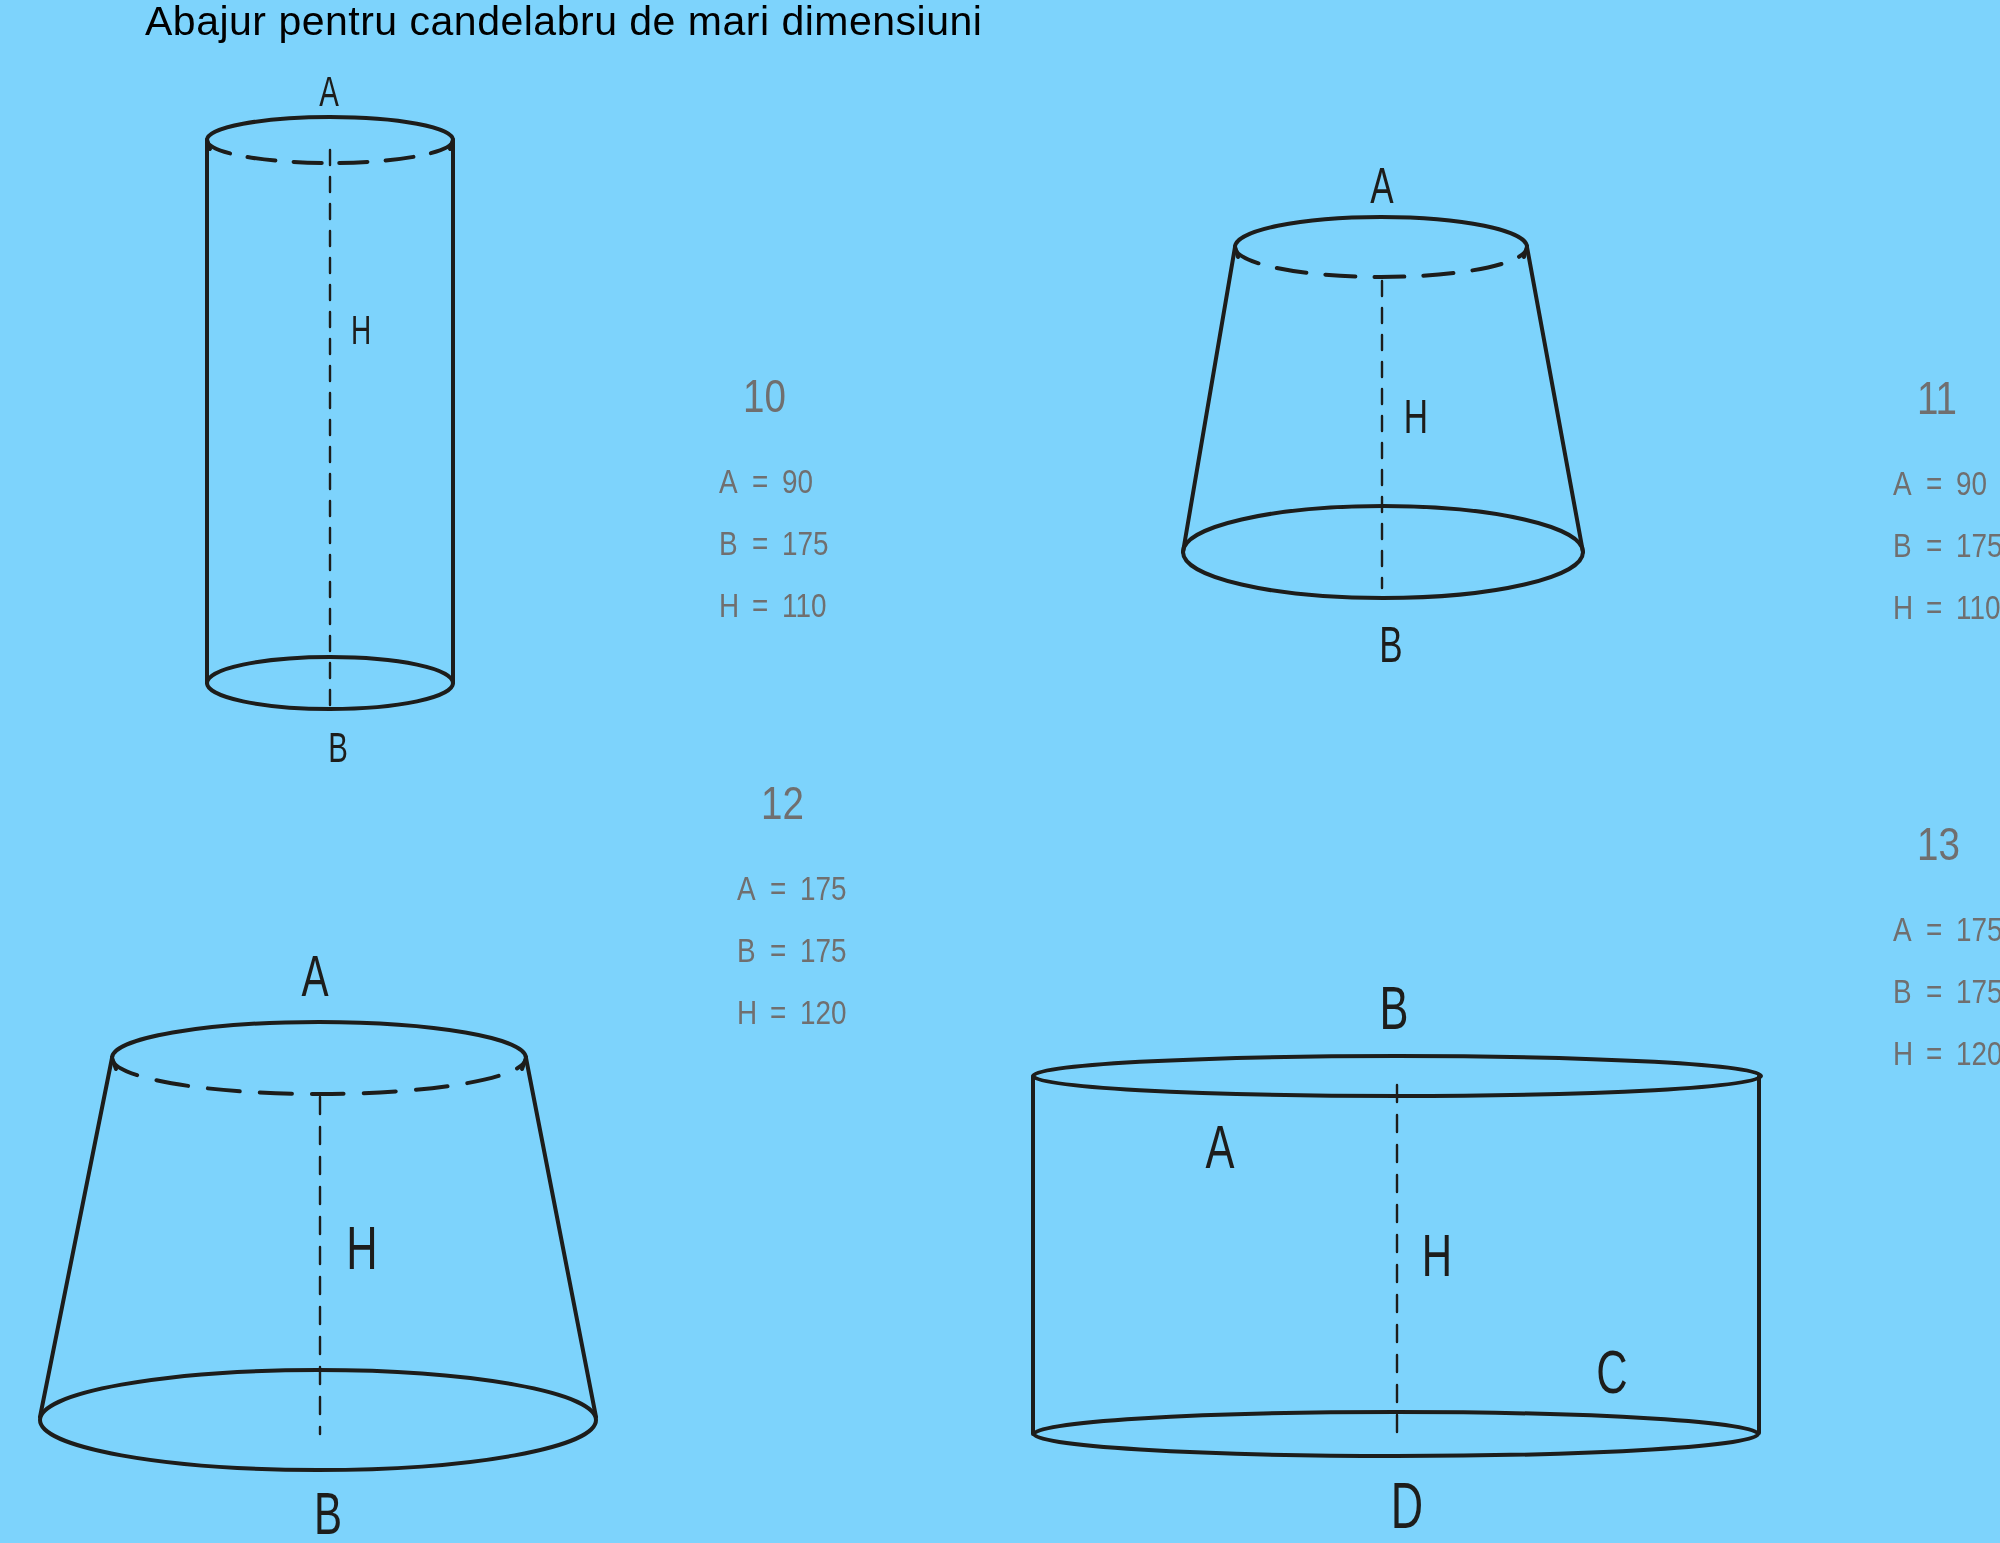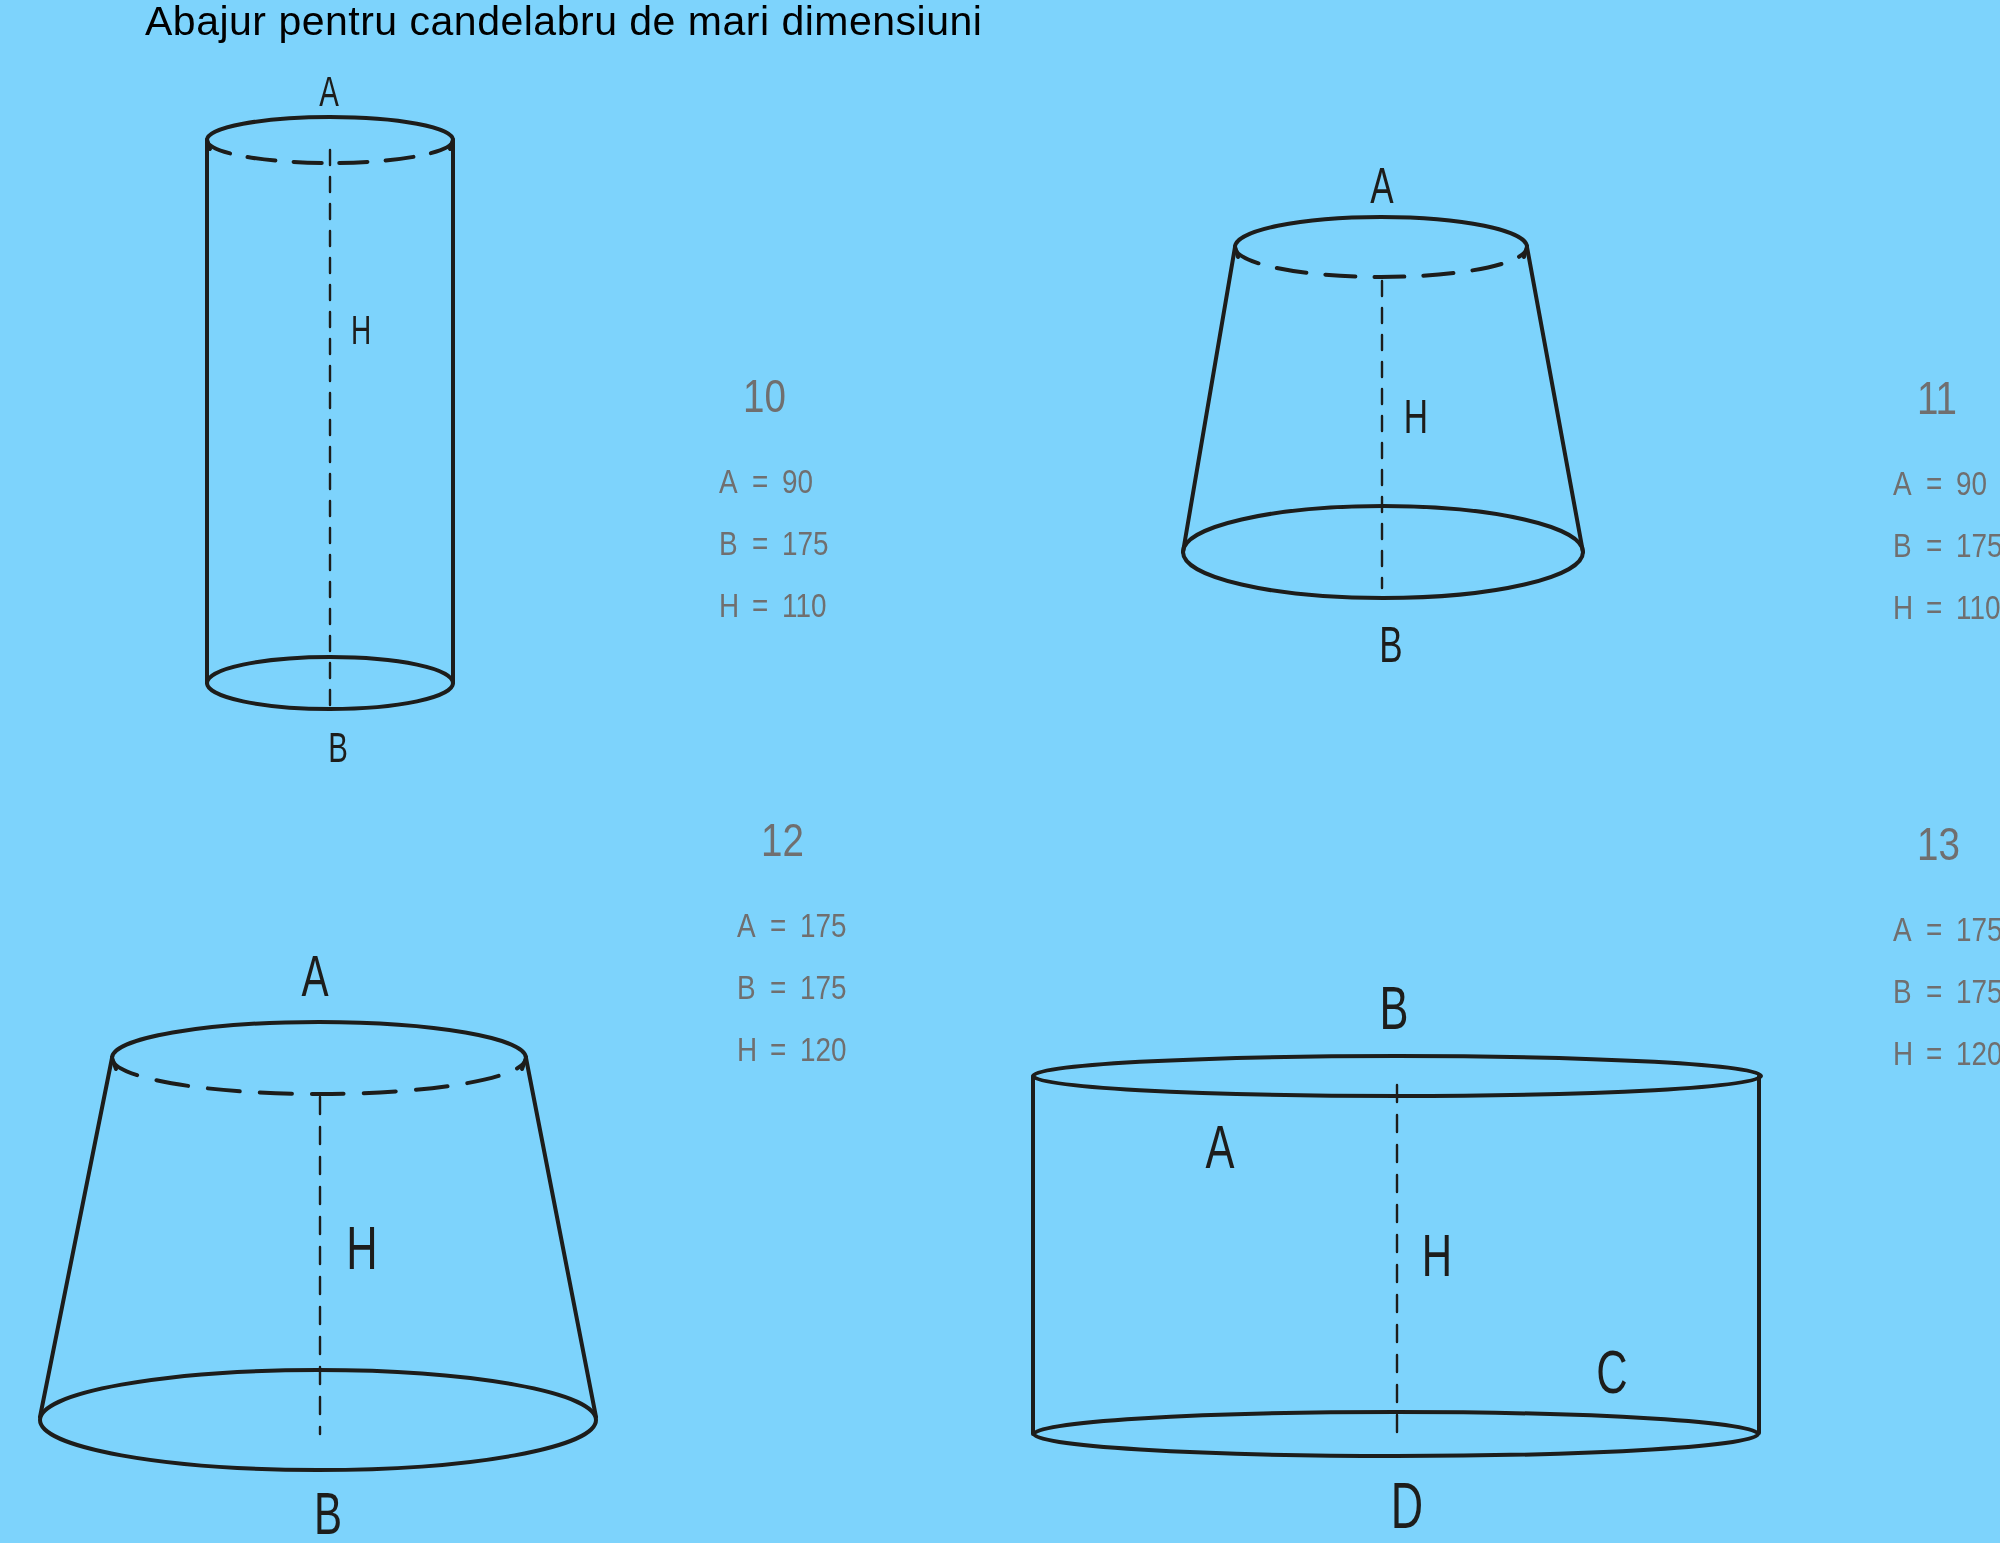--- a/index.html
+++ b/index.html
@@ -161,21 +161,21 @@
         <span>=</span>
         <span>175</span>
     </div>
     <div class="spec-row r3">
       <span>H</span>
         <span>=</span>
         <span>110</span>
     </div>
   </div>
 
-  <div class="spec-block" style="left:737px;top:818px">
+  <div class="spec-block" style="left:737px;top:781px">
     <div class="spec-number">12</div>
     <div class="spec-row r1">
       <span>A</span>
         <span>=</span>
         <span>175</span>
     </div>
     <div class="spec-row r2">
       <span>B</span>
         <span>=</span>
         <span>175</span>

